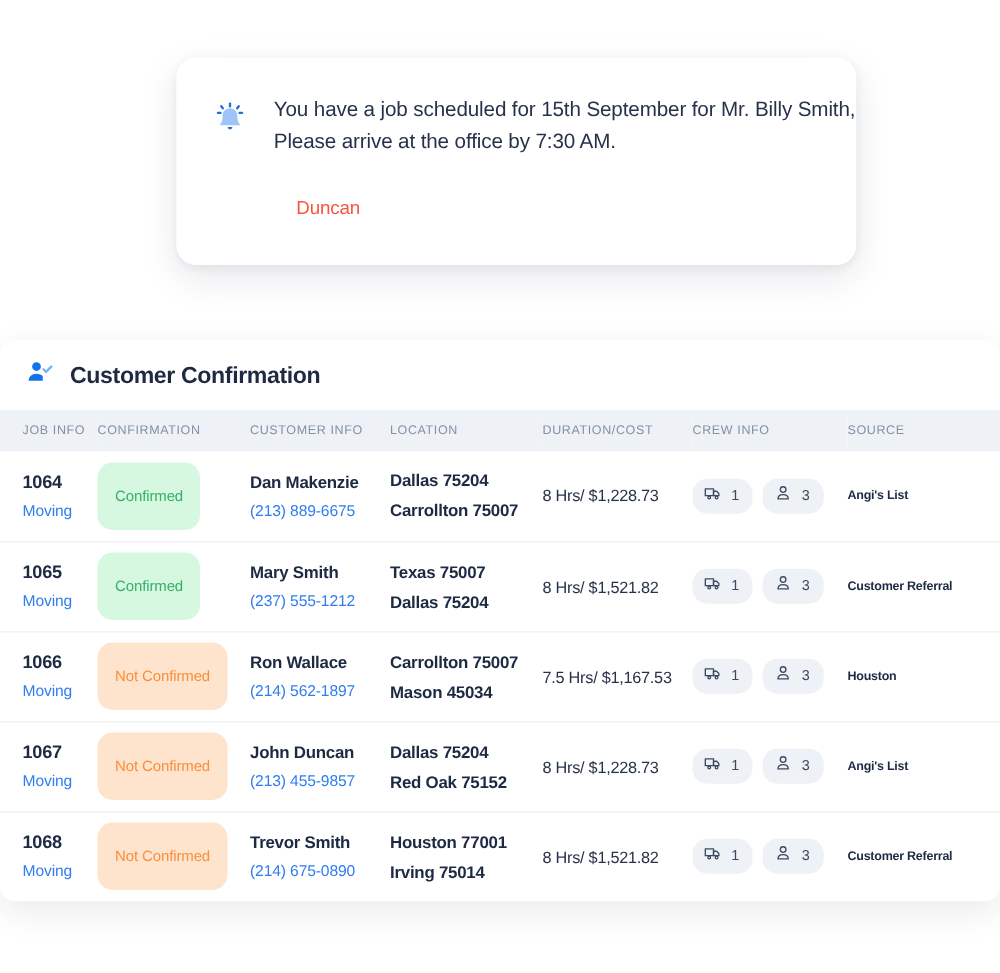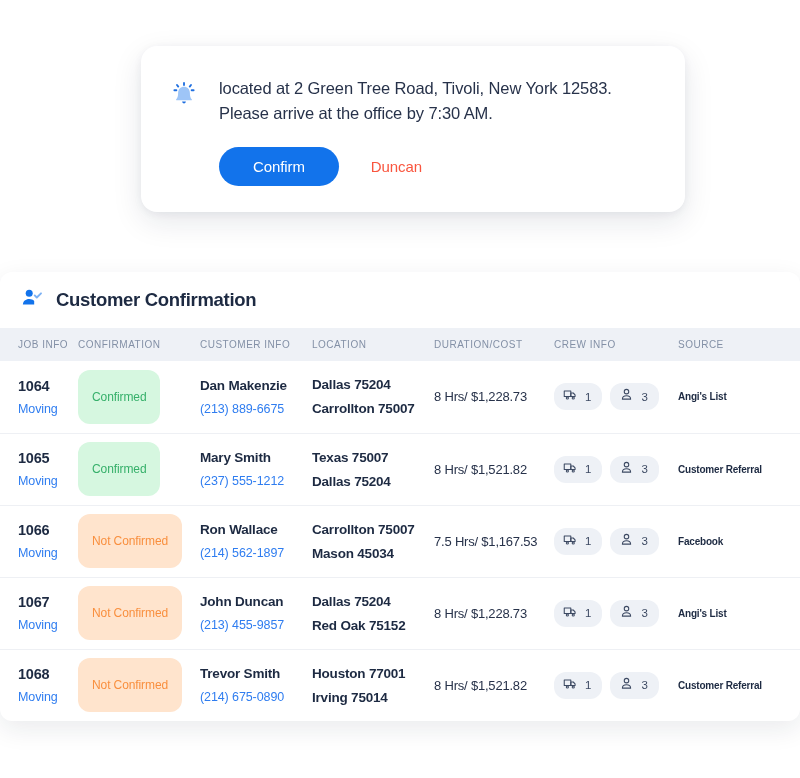--- a/index.html
+++ b/index.html
@@ -186,25 +186,24 @@
           <line x1="12" y1="2.3" x2="12" y2="4.0"></line>
           <line x1="6.4" y1="4.0" x2="7.4" y2="5.3"></line>
           <line x1="17.6" y1="4.0" x2="16.6" y2="5.3"></line>
           <line x1="4.3" y1="8.2" x2="5.9" y2="8.2"></line>
           <line x1="19.7" y1="8.2" x2="18.1" y2="8.2"></line>
         </g>
       </svg>
     </div>
 
     <div id="notif-body">
-      <div class="notif-line">located at 2 Green Tree Road, Tivoli, New York 12583.</div>
+      <div class="notif-line">You have a job scheduled for 15th September for Mr. Billy Smith,</div>
       <div class="notif-line">Please arrive at the office by 7:30 AM.</div>
 
       <div id="notif-actions">
-        <button id="confirm-btn">Confirm</button>
         <button id="decline-btn">Duncan</button>
       </div>
     </div>
   </div>
 
   <div id="table-card">
 
     <div id="table-title-bar">
       <span>
         <svg width="24" height="24" viewBox="0 0 24 24" xmlns="http://www.w3.org/2000/svg">
@@ -362,21 +361,21 @@
             <svg width="15" height="15" viewBox="0 0 24 24" fill="none" stroke="#3d4a63" stroke-width="1.7" stroke-linecap="round" stroke-linejoin="round" xmlns="http://www.w3.org/2000/svg">
               <circle cx="12" cy="7.4" r="3.6"></circle>
               <path d="M5.4 19.4c0-3.3 2.9-5.4 6.6-5.4s6.6 2.1 6.6 5.4z"></path>
             </svg>
           </span>
           <span class="num">3</span>
         </span>
       </div>
     </td>
     <td class="c-src">
-      <div class="src">Facebook</div>
+      <div class="src">Houston</div>
     </td>
   </tr>
 
   <tr>
     <td class="c-job">
       <div class="job-id">1067</div>
       <div class="job-type">Moving</div>
     </td>
     <td class="c-conf">
       <span class="badge not-confirmed">Not Confirmed</span>

